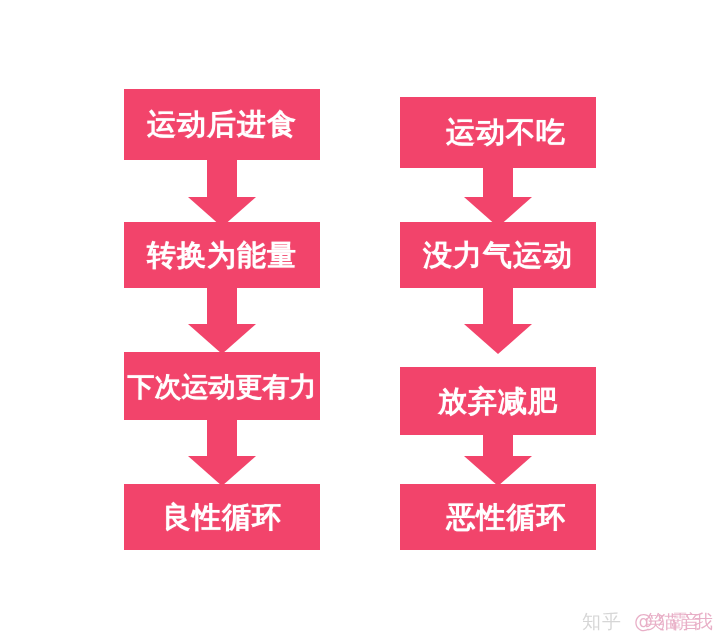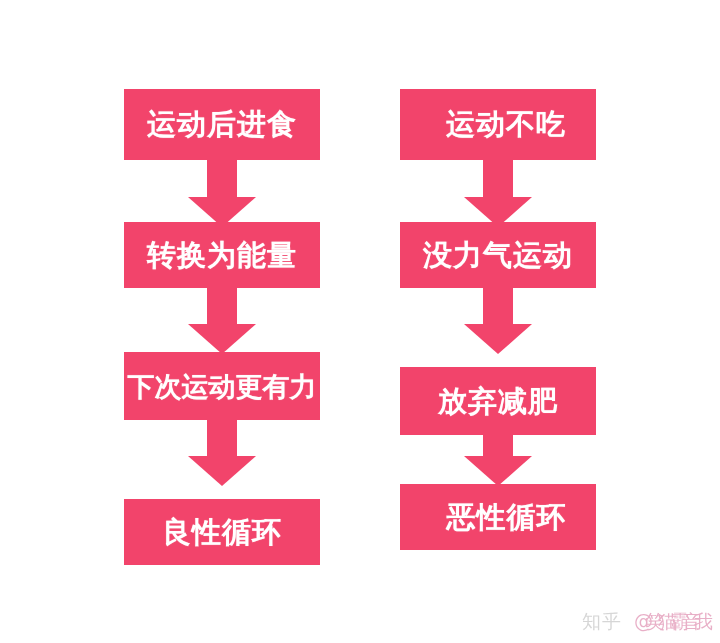--- a/index.html
+++ b/index.html
@@ -125,28 +125,28 @@
 
     <div class="node-box" style="top:263px;height:68px;">
       <span class="node-label compact">下次运动更有力</span>
     </div>
 
     <div class="arrow" style="top:331px;height:66px;width:68px;">
       <div class="shaft" style="width:30px;height:38px;"></div>
       <div class="head" style="top:36px;"></div>
     </div>
 
-    <div class="node-box" style="top:395px;height:66px;margin-top:15px;">
+    <div class="node-box" style="top:395px;height:66px;">
       <span class="node-label">良性循环</span>
     </div>
   </div>
 
   <div class="column right">
 
-    <div class="node-box" style="top:0px;height:71px;padding-left:16px;">
+    <div class="node-box" style="top:8px;height:71px;padding-left:16px;">
       <span class="node-label">运动不吃</span>
     </div>
 
     <div class="arrow" style="top:71px;height:67px;width:68px;">
       <div class="shaft" style="width:30px;height:38px;"></div>
       <div class="head" style="top:37px;"></div>
     </div>
 
     <div class="node-box" style="top:133px;height:66px;">
       <span class="node-label">没力气运动</span>

